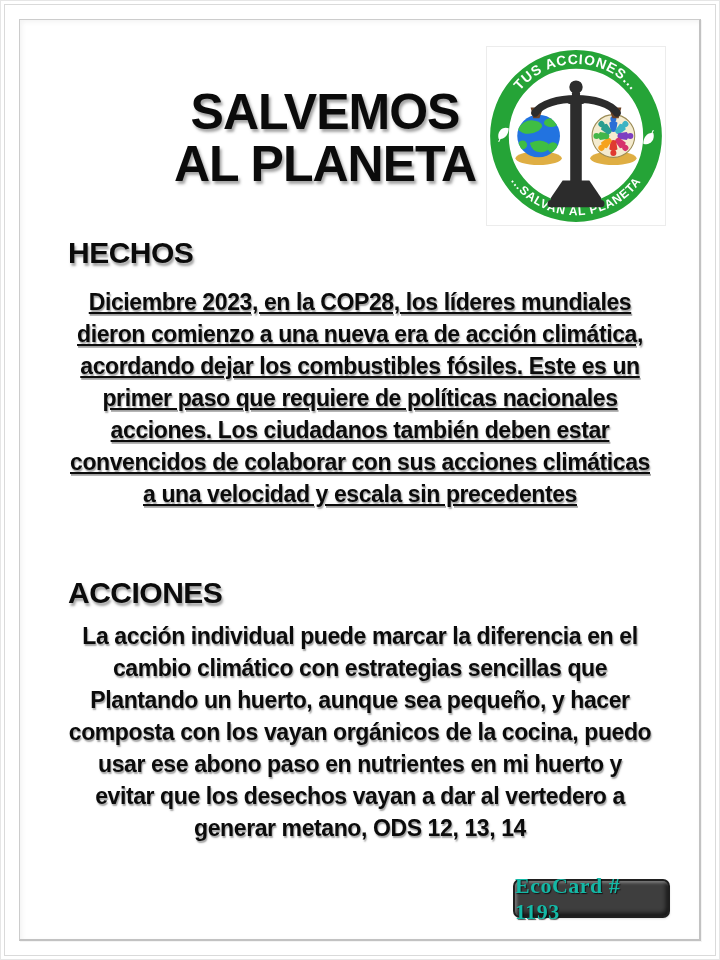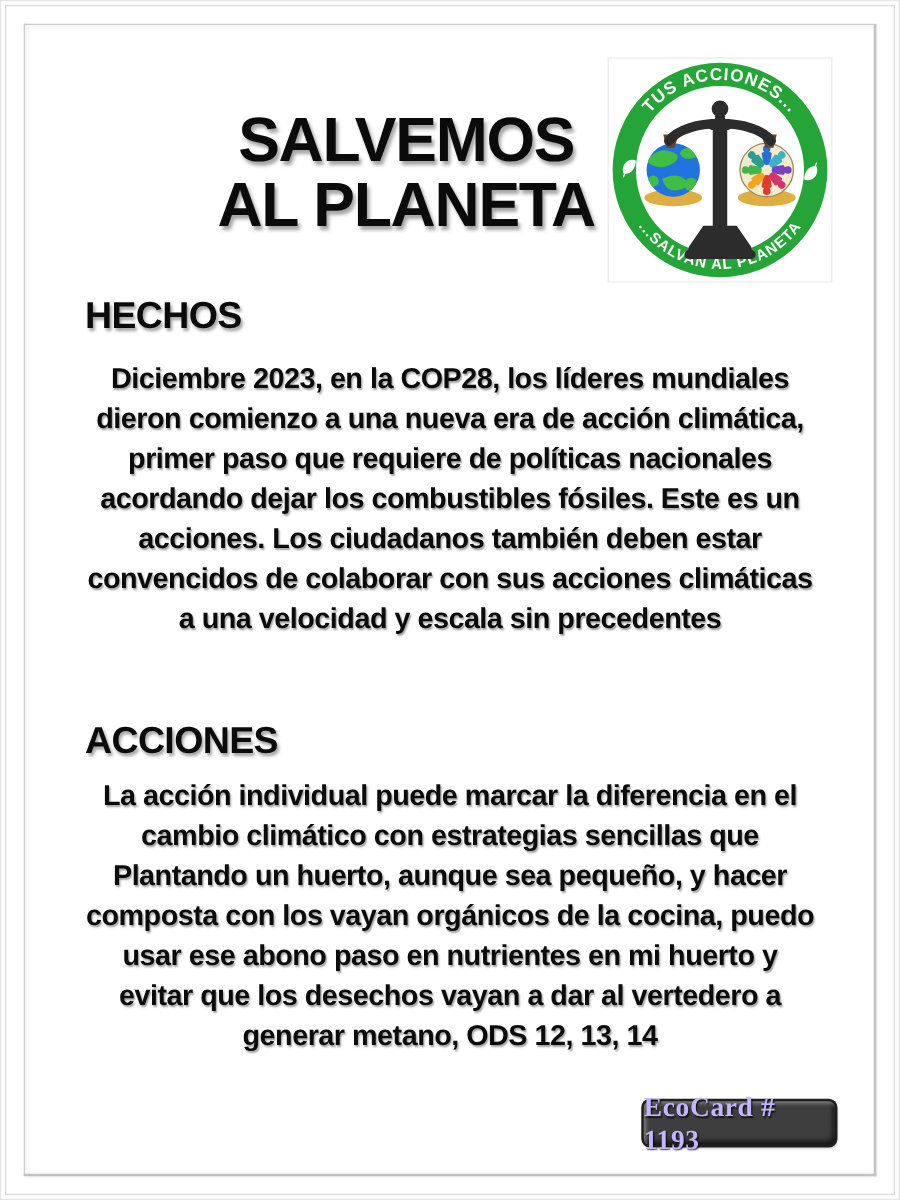--- a/index.html
+++ b/index.html
@@ -51,34 +51,34 @@
     text-shadow:1.5px 2.5px 2.5px rgba(70,70,70,0.5);
     margin-left:10px;
   }
   #heading-hechos{top:236px;}
   #heading-acciones{top:576px;text-align:right;}
   .body-block{
     position:absolute;left:30px;width:660px;text-align:center;
     font-size:23px;font-weight:bold;line-height:32px;letter-spacing:-0.4px;
     text-shadow:1px 1.8px 1.5px rgba(70,70,70,0.5);
   }
-  #body-hechos{top:286px;}
+  #body-hechos{top:286px;text-decoration:underline;}
   #body-acciones{top:620px;}
   .body-line{white-space:nowrap;height:32px;}
   
   .badge{
     position:absolute;left:515px;top:881px;width:153px;height:35px;
     background:#3e3e3e;border-radius:5px;
     box-shadow:
       inset 2px 2px 3px rgba(255,255,255,0.32),
       inset -2px -3px 4px rgba(0,0,0,0.65),
       0 0 0 2px #1f1f1f,
       1px 2px 3px rgba(0,0,0,0.25);
     display:flex;align-items:center;justify-content:center;
-    color:#c4b5fd;font-family:"Liberation Serif",serif;
+    color:#14b8a6;font-family:"Liberation Serif",serif;
     font-weight:bold;font-size:22px;letter-spacing:0.5px;
     text-shadow:1px 1px 1px rgba(0,0,0,0.7);
   }
   .arc-text{
     fill:#ffffff;font-family:"Liberation Sans",sans-serif;font-weight:bold;
     letter-spacing:1px;
   }
   .arc-top{font-size:15.5px;}
   .arc-bottom{font-size:13.5px;}
 </style>
@@ -201,22 +201,22 @@
       <path d="M85,150 L115,150 L128,169 Q130,175 122,175 L78,175 Q70,175 72,169 Z"></path>
       <rect x="68" y="172" width="64" height="8" rx="4"></rect>
     </g>
   </svg>
 </div>
 
 <div class="section-heading" id="heading-hechos">HECHOS</div>
 <div class="body-block" id="body-hechos">
   <div class="body-line">Diciembre 2023, en la COP28, los líderes mundiales</div>
   <div class="body-line">dieron comienzo a una nueva era de acción climática,</div>
+  <div class="body-line">acordando dejar los combustibles fósiles. Este es un</div>
   <div class="body-line">primer paso que requiere de políticas nacionales</div>
-  <div class="body-line">acordando dejar los combustibles fósiles. Este es un</div>
   <div class="body-line">acciones. Los ciudadanos también deben estar</div>
   <div class="body-line">convencidos de colaborar con sus acciones climáticas</div>
   <div class="body-line">a una velocidad y escala sin precedentes</div>
 </div>
 
 <div class="section-heading" id="heading-acciones">ACCIONES</div>
 <div class="body-block" id="body-acciones">
   <div class="body-line">La acción individual puede marcar la diferencia en el</div>
   <div class="body-line">cambio climático con estrategias sencillas que</div>
   <div class="body-line">Plantando un huerto, aunque sea pequeño, y hacer</div>

